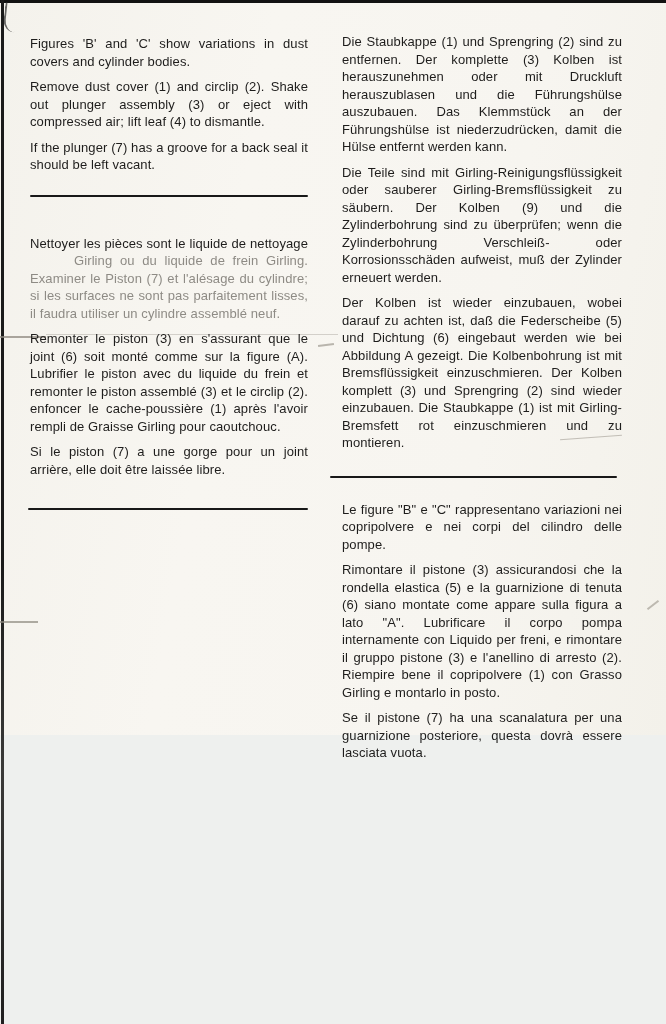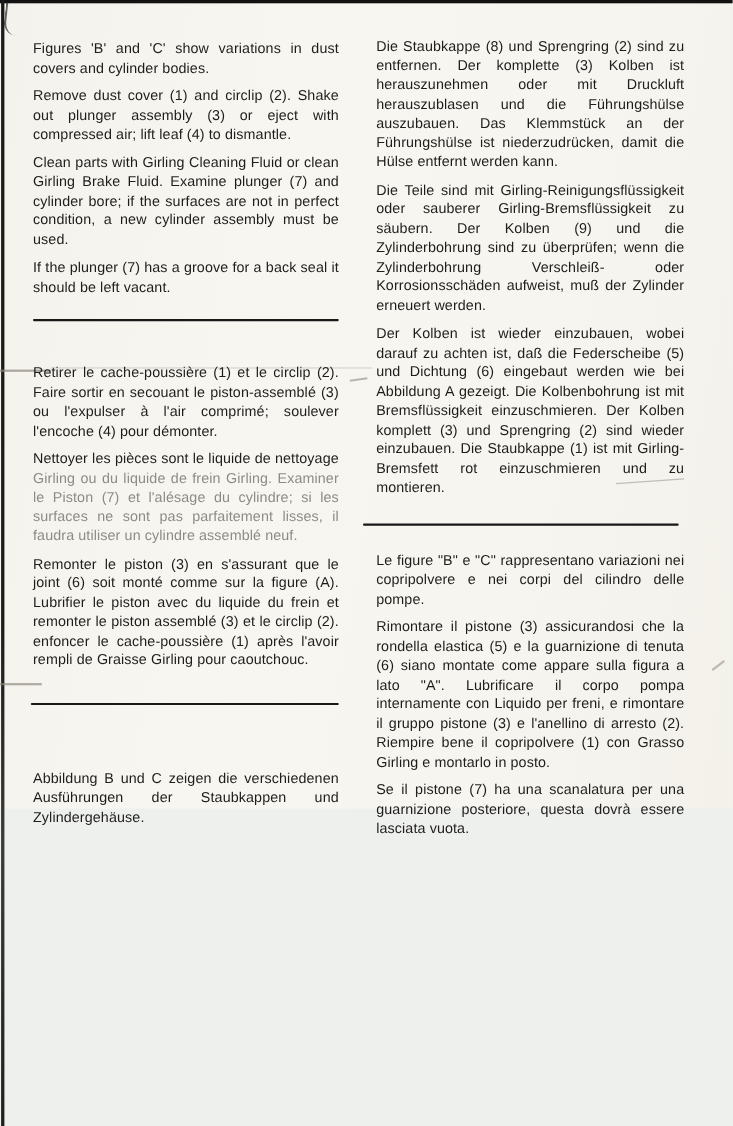--- a/index.html
+++ b/index.html
@@ -36,21 +36,21 @@
   .col-right { top: 33px; left: 342px; width: 280px; }
   p {
     margin: 0 0 8px 0;
     font-size: 13px;
     line-height: 17.5px;
     color: #1e1d1c;
     text-align: justify;
     letter-spacing: 0.1px;
   }
   section p:last-child { margin-bottom: 0; }
-  .faded { color: #8e8b85; }
+  .faded { color: #8e8b85; margin-left: 44px; }
   .rule { height: 2px; background: #181818; border-radius: 1px; }
   .rule-1 { margin: 21px 0 38px 0; }
   .rule-2 { margin: 30px 0 58px -2px; width: 280px; }
   .rule-3 { margin: 24px 0 23px -12px; width: 287px; }
   .note { margin-bottom: 0; }
   
   .crease { position: absolute; background: #8f8a80; }
   .crease-dash-1 { top: 336px; left: 0;   width: 46px;  height: 2px; opacity: .75; }
   .crease-strike { top: 334px; left: 46px; width: 292px; height: 1px; opacity: .35; }
   .crease-tilde  { top: 344px; left: 318px; width: 16px; height: 2px; opacity: .6; transform: rotate(-8deg); }
@@ -70,40 +70,38 @@
   <div class="crease crease-strike"></div>
   <div class="crease crease-tilde"></div>
   <div class="crease crease-dash-2"></div>
   <div class="crease crease-wave"></div>
   <div class="crease crease-slash"></div>
 
   <div class="col col-left">
     <section>
       <p>Figures 'B' and 'C' show variations in dust covers and cylinder bodies.</p>
       <p>Remove dust cover (1) and circlip (2). Shake out plunger assembly (3) or eject with compressed air; lift leaf (4) to dismantle.</p>
-      <p>Clean parts with Girling Cleaning Fluid or clean Girling Brake Fluid. Examine plunger (7) and cylinder bore; if the surfaces are not in perfect condition, a new cylinder assembly must be used.</p>
       <p>If the plunger (7) has a groove for a back seal it should be left vacant.</p>
     </section>
 
     <div class="rule rule-1"></div>
 
     <section>
-      <p>Retirer le cache-poussière (1) et le circlip (2). Faire sortir en secouant le piston-assemblé (3) ou l'expulser à l'air comprimé; soulever l'encoche (4) pour démonter.</p>
       <p><span>Nettoyer les pièces sont le liquide de nettoyage</span> <span class="faded">Girling ou du liquide de frein Girling. Examiner le Piston (7) et l'alésage du cylindre; si les surfaces ne sont pas parfaitement lisses, il faudra utiliser un cylindre assemblé neuf.</span></p>
       <p>Remonter le piston (3) en s'assurant que le joint (6) soit monté comme sur la figure (A). Lubrifier le piston avec du liquide du frein et remonter le piston assemblé (3) et le circlip (2). enfoncer le cache-poussière (1) après l'avoir rempli de Graisse Girling pour caoutchouc.</p>
+      <p>Si le piston (7) a une gorge pour un joint arrière, elle doit être laissée libre.</p>
     </section>
 
     <div class="rule rule-2"></div>
 
-    <p class="note">Abbildung B und C zeigen die verschiedenen Ausführungen der Staubkappen und Zylindergehäuse.</p>
   </div>
 
   <div class="col col-right">
     <section>
-      <p>Die Staubkappe (8) und Sprengring (2) sind zu entfernen. Der komplette (3) Kolben ist herauszunehmen oder mit Druckluft herauszublasen und die Führungshülse auszubauen. Das Klemmstück an der Führungshülse ist niederzudrücken, damit die Hülse entfernt werden kann.</p>
+      <p>Die Staubkappe (1) und Sprengring (2) sind zu entfernen. Der komplette (3) Kolben ist herauszunehmen oder mit Druckluft herauszublasen und die Führungshülse auszubauen. Das Klemmstück an der Führungshülse ist niederzudrücken, damit die Hülse entfernt werden kann.</p>
       <p>Die Teile sind mit Girling-Reinigungsflüssigkeit oder sauberer Girling-Bremsflüssigkeit zu säubern. Der Kolben (9) und die Zylinderbohrung sind zu überprüfen; wenn die Zylinderbohrung Verschleiß- oder Korrosionsschäden aufweist, muß der Zylinder erneuert werden.</p>
       <p>Der Kolben ist wieder einzubauen, wobei darauf zu achten ist, daß die Federscheibe (5) und Dichtung (6) eingebaut werden wie bei Abbildung A gezeigt. Die Kolbenbohrung ist mit Bremsflüssigkeit einzuschmieren. Der Kolben komplett (3) und Sprengring (2) sind wieder einzubauen. Die Staubkappe (1) ist mit Girling-Bremsfett rot einzuschmieren und zu montieren.</p>
     </section>
 
     <div class="rule rule-3"></div>
 
     <section>
       <p>Le figure "B" e "C" rappresentano variazioni nei copripolvere e nei corpi del cilindro delle pompe.</p>
       <p>Rimontare il pistone (3) assicurandosi che la rondella elastica (5) e la guarnizione di tenuta (6) siano montate come appare sulla figura a lato "A". Lubrificare il corpo pompa internamente con Liquido per freni, e rimontare il gruppo pistone (3) e l'anellino di arresto (2). Riempire bene il copripolvere (1) con Grasso Girling e montarlo in posto.</p>
       <p>Se il pistone (7) ha una scanalatura per una guarnizione posteriore, questa dovrà essere lasciata vuota.</p>

